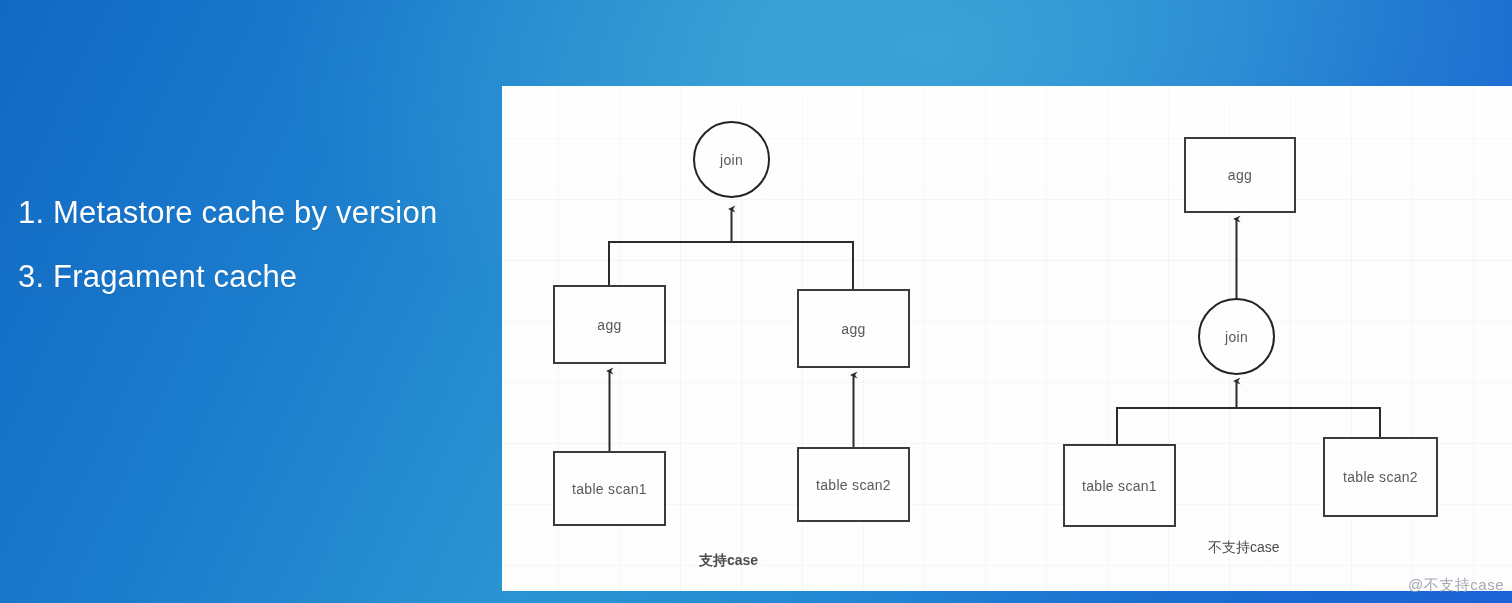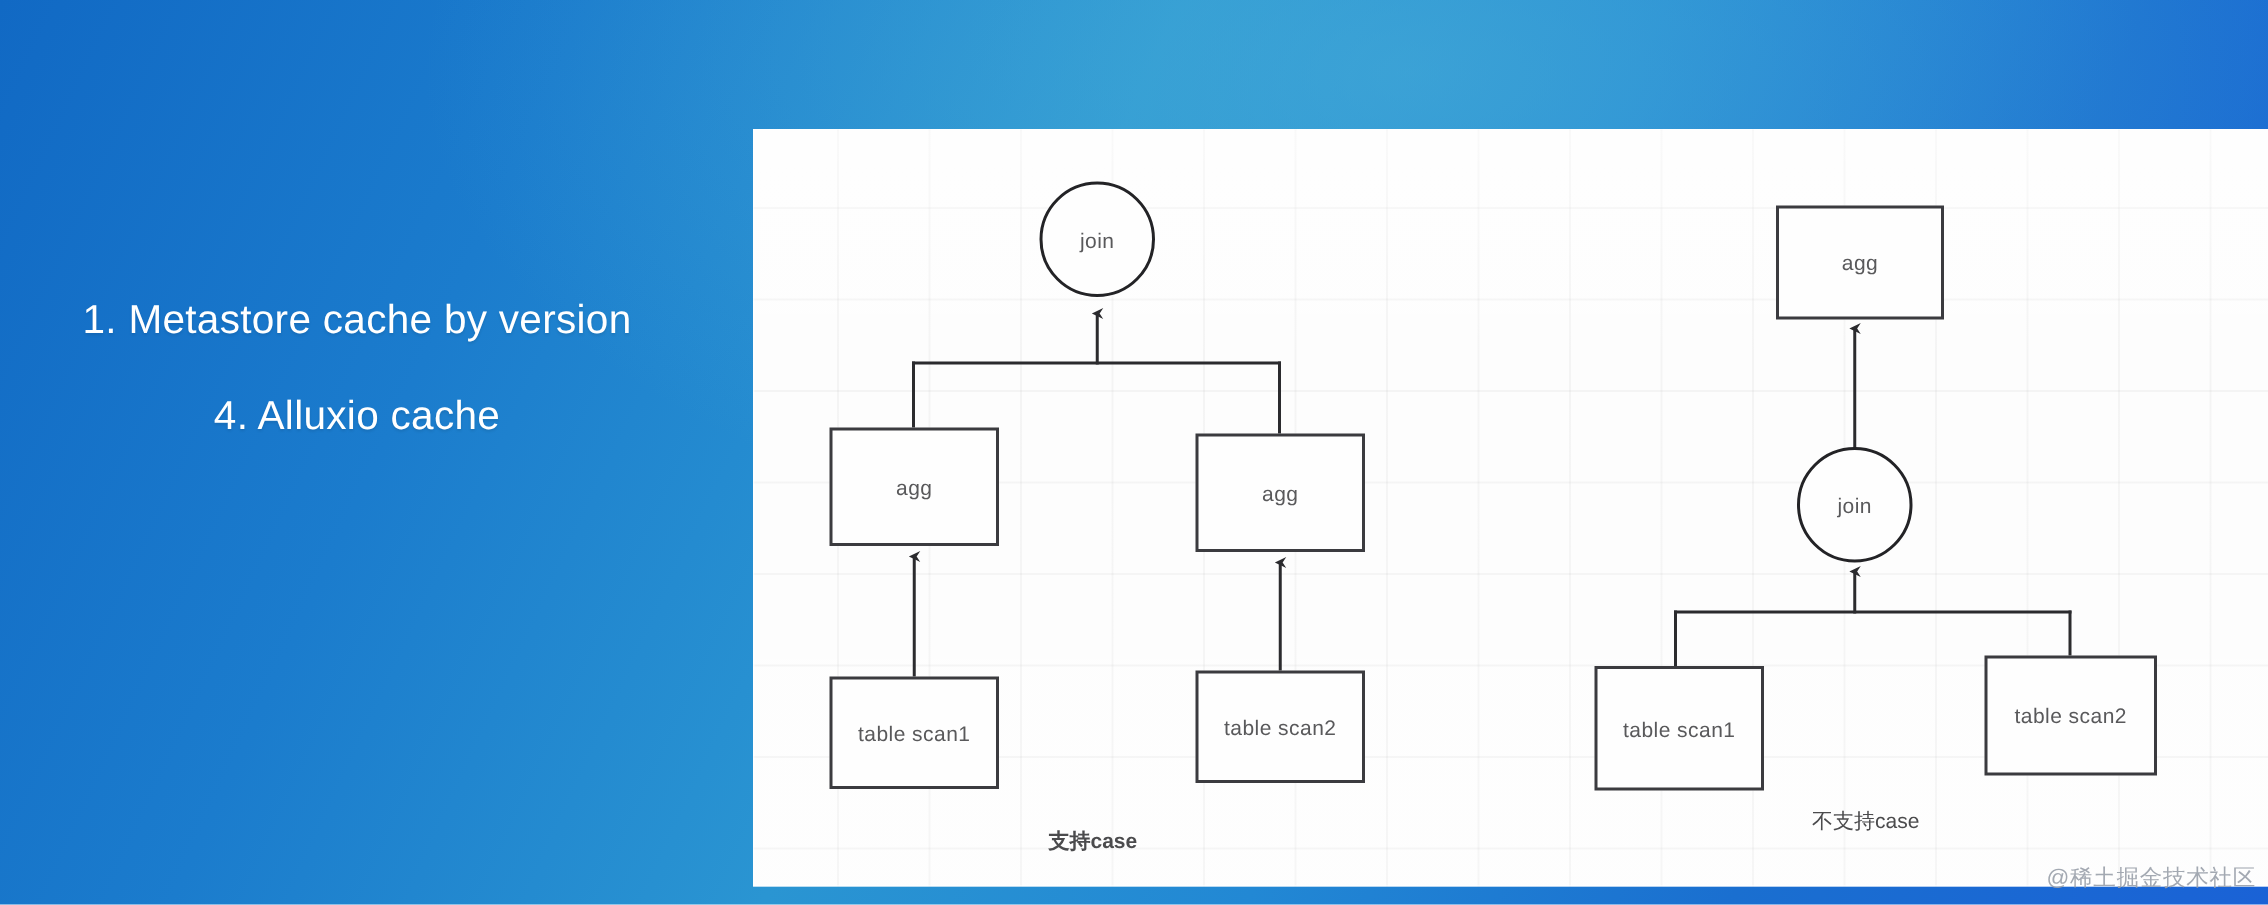--- a/index.html
+++ b/index.html
@@ -12,26 +12,25 @@
     position:relative;
   }
 
   
   #bullets {
     position:absolute; left:18px; top:196px; width:440px;
     display:flex; flex-direction:column; gap:30px;
   }
   .bullet {
     color:#ffffff;
-    font-size:27px;
+    font-size:31px;
     line-height:34px;
     letter-spacing:0.2px;
     white-space:nowrap;
     text-shadow:0 1px 2px rgba(0,0,0,0.10);
-    text-align:center;
   }
 
   
   #panel {
     position:absolute; left:478px; top:86px; width:1027px; height:505px;
     background:#fdfdfd;
     background-image:
       linear-gradient(to right, rgba(0,0,0,0.045) 1px, transparent 1px),
       linear-gradient(to bottom, rgba(0,0,0,0.045) 1px, transparent 1px);
     background-size:61px 61px;
@@ -87,21 +86,21 @@
     position:absolute; right:8px; bottom:8px; z-index:4;
     font-size:15px; color:#9aa0aa; letter-spacing:0.5px;
     white-space:nowrap; opacity:0.9;
   }
 </style>
 </head>
 <body>
 
 <div id="bullets">
   <div class="bullet">1. Metastore cache by version</div>
-  <div class="bullet">4. Alluxio cache</div>
+  <div class="bullet">3. Fragament cache</div>
 </div>
 
 <div id="panel">
 
   <svg class="svg-layer" width="1027" height="505" viewBox="0 0 1027 505">
     <defs>
       <marker id="arrow" markerWidth="9" markerHeight="9" refX="4.2" refY="4" orient="auto" markerUnits="userSpaceOnUse">
         <path d="M0.6,8 L4.2,0.4 L7.8,8 L4.2,5.6 Z" fill="#2b2b2e"></path>
       </marker>
     </defs>
@@ -140,13 +139,13 @@
   <div class="node box" id="n-agg-r">agg</div>
   <div class="node circle" id="n-join-r">join</div>
   <div class="node box" id="n-scan-r1">table scan1</div>
   <div class="node box" id="n-scan-r2">table scan2</div>
 
   <div class="caption" id="cap-left">支持case</div>
   <div class="caption" id="cap-right">不支持case</div>
 
 </div>
 
-<div id="watermark">@稀土掘金技术社区</div>
+<div id="watermark">@不支持case</div>
 
 </body></html>

